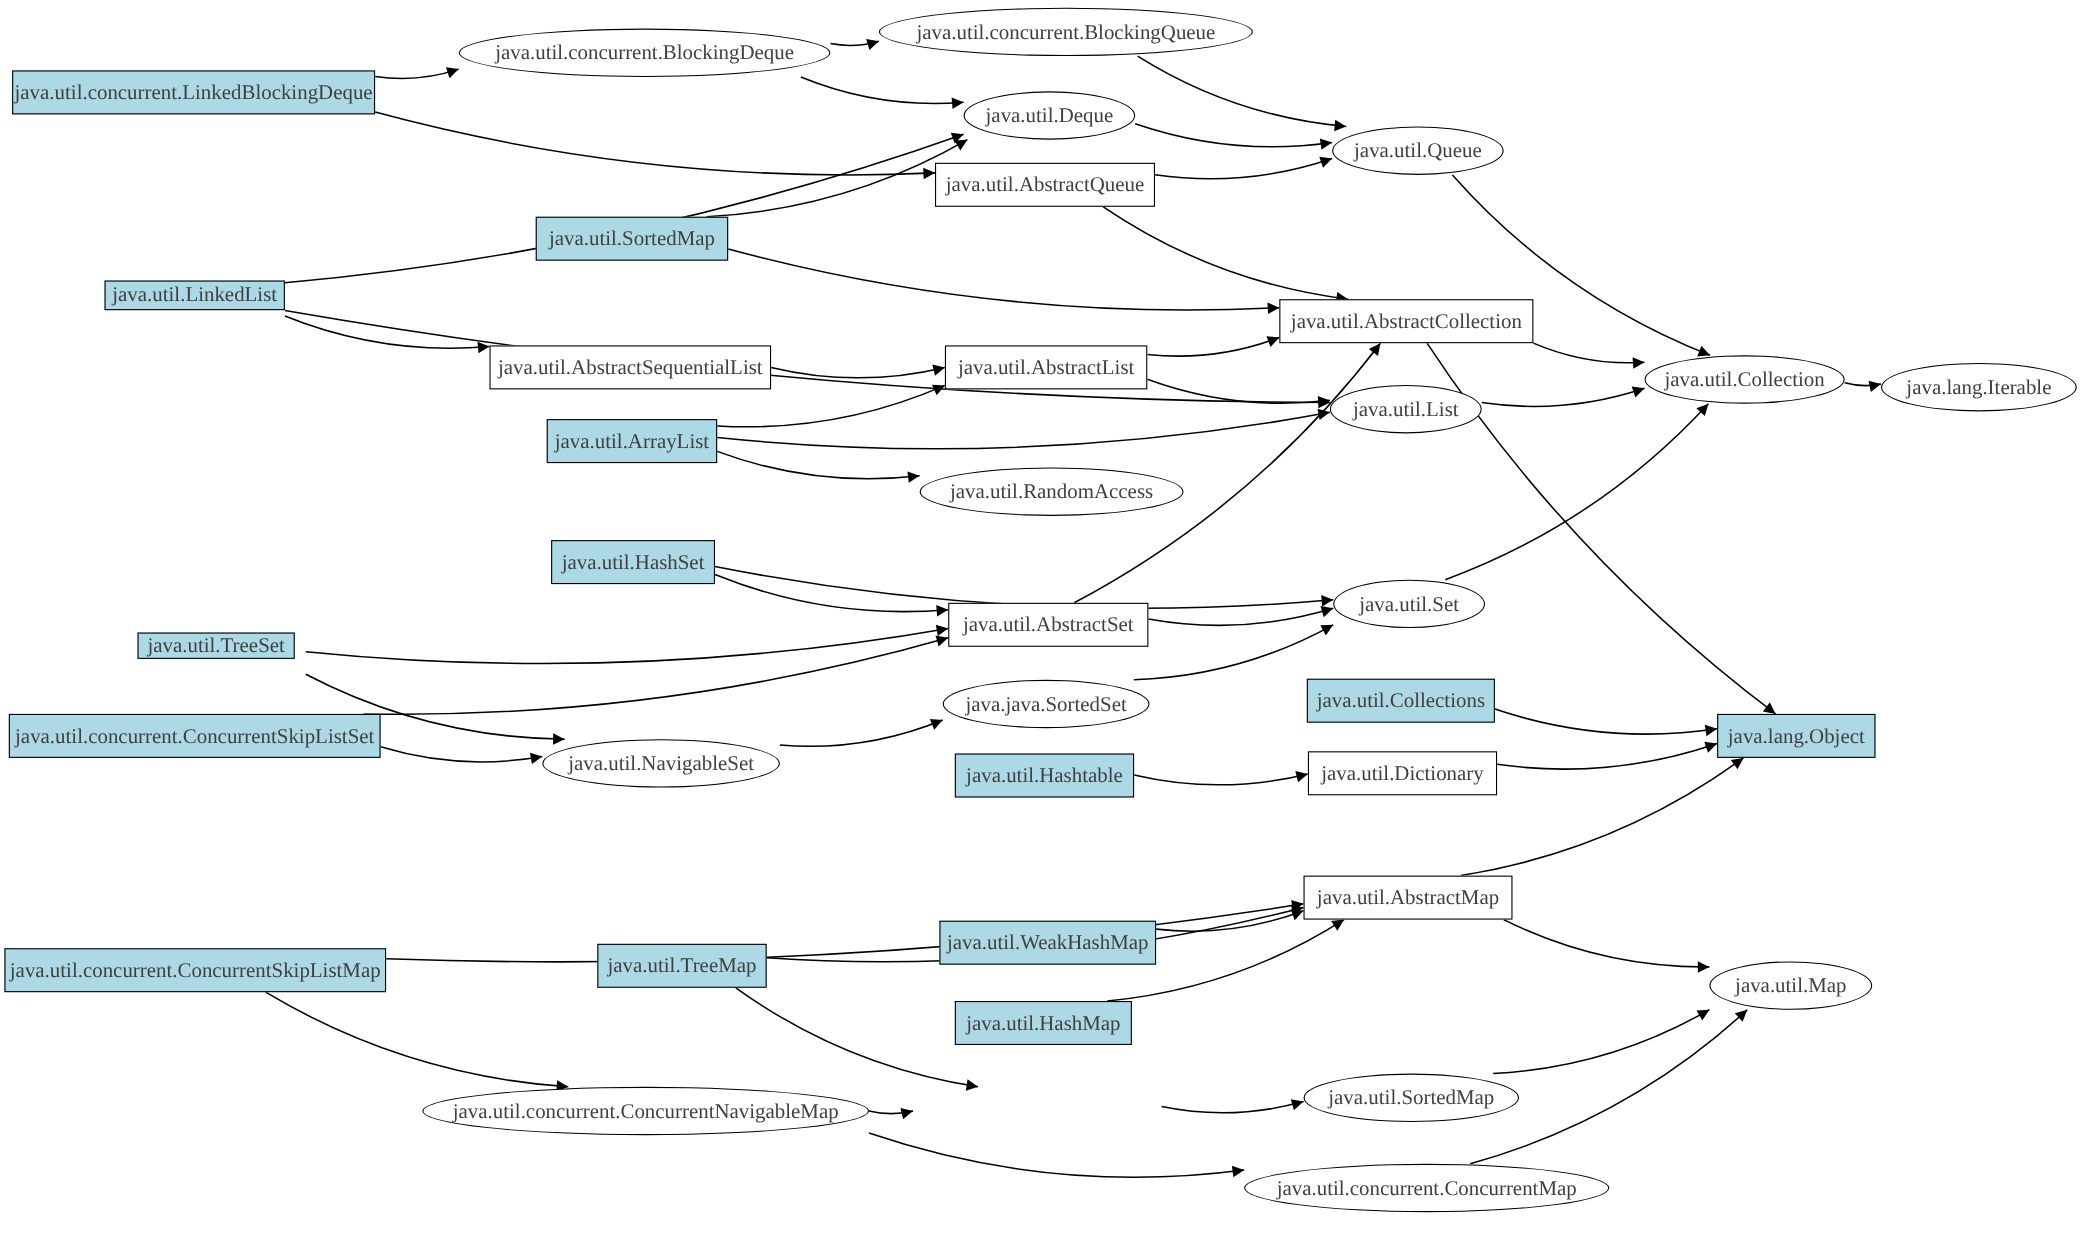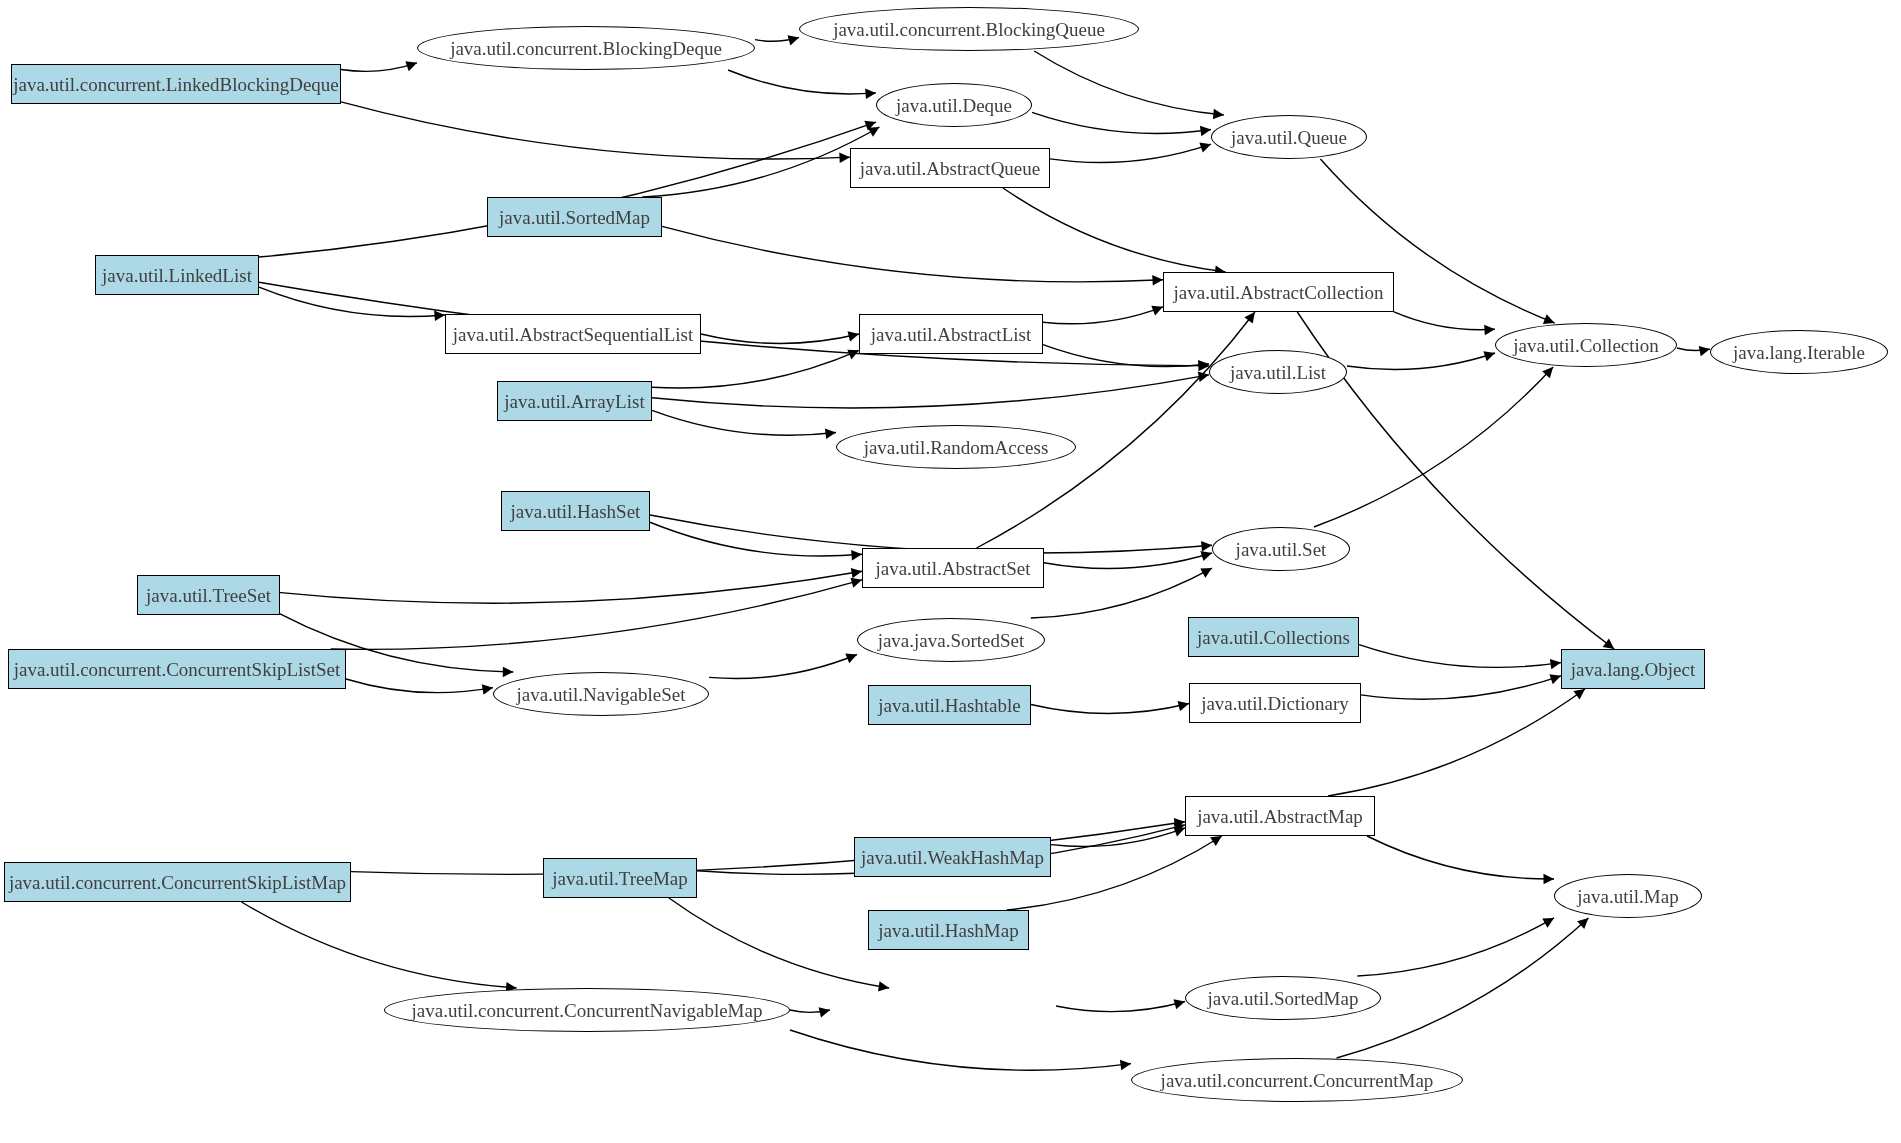--- a/index.html
+++ b/index.html
@@ -132,24 +132,24 @@
     <div class="node abstract" style="left: 1163px; top: 272px; width: 231px; height: 40px;">java.util.AbstractCollection</div>
     <div class="node abstract" style="left: 850px; top: 148px; width: 200px; height: 40px;">java.util.AbstractQueue</div>
     <div class="node abstract" style="left: 859px; top: 314px; width: 184px; height: 40px;">java.util.AbstractList</div>
     <div class="node abstract" style="left: 445px; top: 314px; width: 256px; height: 40px; text-align: right;">java.util.AbstractSequentialList</div>
     <div class="node abstract" style="left: 862px; top: 548px; width: 182px; height: 40px;">java.util.AbstractSet</div>
     <div class="node abstract" style="left: 1189px; top: 683px; width: 172px; height: 40px;">java.util.Dictionary</div>
     <div class="node abstract" style="left: 1185px; top: 796px; width: 190px; height: 40px;">java.util.AbstractMap</div>
     <div class="node concrete" style="left: 1561px; top: 649px; width: 144px; height: 40px;">java.lang.Object</div>
     <div class="node concrete" style="left: 11px; top: 64px; width: 330px; height: 40px;">java.util.concurrent.LinkedBlockingDeque</div>
     <div class="node concrete" style="left: 487px; top: 197px; width: 175px; height: 40px;">java.util.SortedMap</div>
-    <div class="node concrete" style="left: 95px; top: 255px; width: 164px; height: 40px;">java.util.LinkedList</div>
+    <div class="node concrete" style="left: 95px; top: 255px; width: 164px; height: 27px;">java.util.LinkedList</div>
     <div class="node concrete" style="left: 497px; top: 381px; width: 155px; height: 40px;">java.util.ArrayList</div>
     <div class="node concrete" style="left: 501px; top: 491px; width: 149px; height: 40px;">java.util.HashSet</div>
-    <div class="node concrete" style="left: 137px; top: 575px; width: 143px; height: 40px;">java.util.TreeSet</div>
+    <div class="node concrete" style="left: 125px; top: 575px; width: 143px; height: 24px;">java.util.TreeSet</div>
     <div class="node concrete" style="left: 8px; top: 649px; width: 338px; height: 40px;">java.util.concurrent.ConcurrentSkipListSet</div>
     <div class="node concrete" style="left: 1188px; top: 617px; width: 171px; height: 40px;">java.util.Collections</div>
     <div class="node concrete" style="left: 868px; top: 685px; width: 163px; height: 40px;">java.util.Hashtable</div>
     <div class="node concrete" style="left: 854px; top: 837px; width: 197px; height: 40px;">java.util.WeakHashMap</div>
     <div class="node concrete" style="left: 868px; top: 910px; width: 161px; height: 40px;">java.util.HashMap</div>
     <div class="node concrete" style="left: 543px; top: 858px; width: 154px; height: 40px;">java.util.TreeMap</div>
     <div class="node concrete" style="left: 4px; top: 862px; width: 347px; height: 40px;">java.util.concurrent.ConcurrentSkipListMap</div>
   </div>
 
 </body></html>

